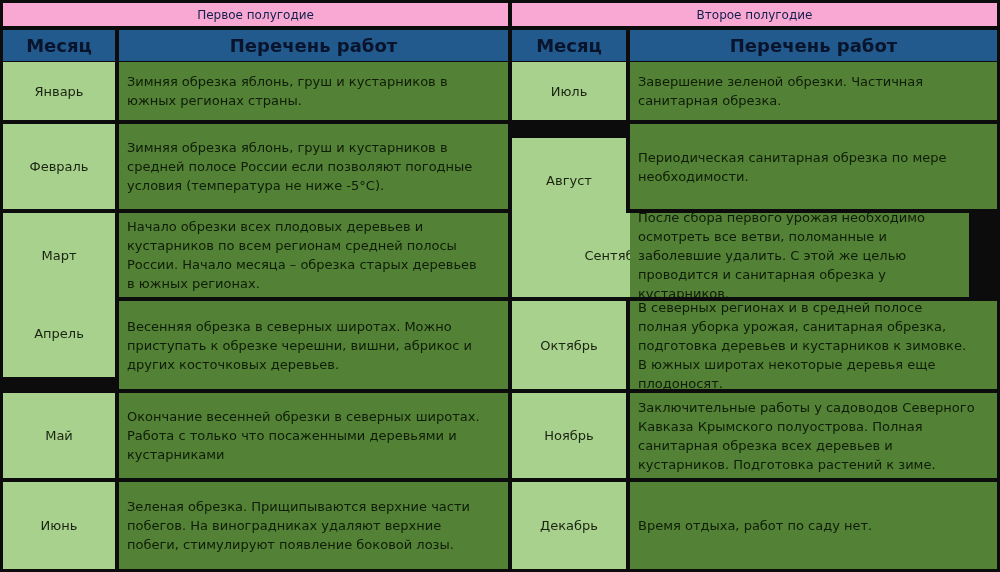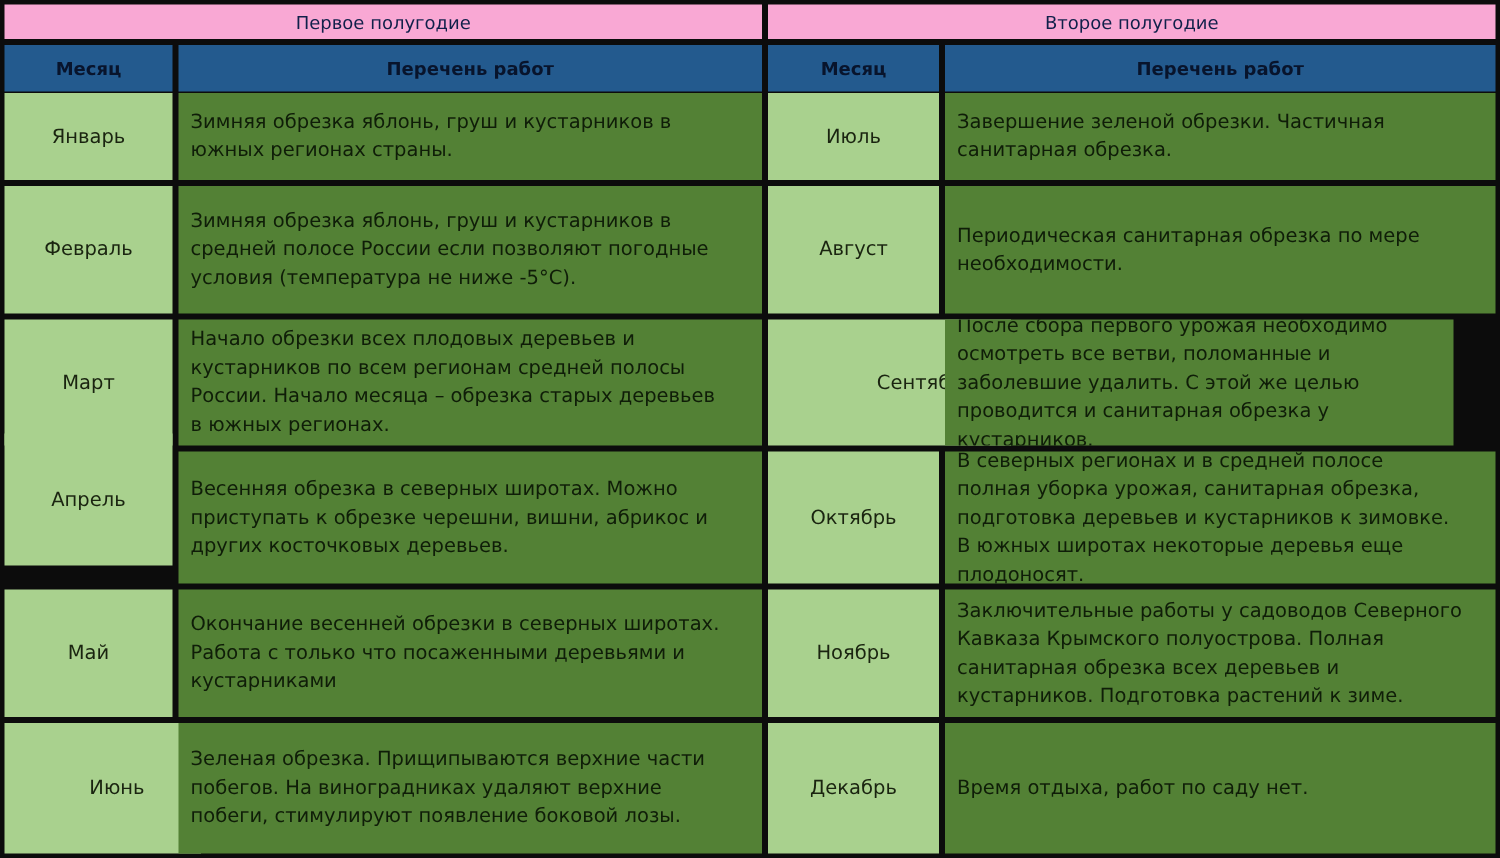--- a/index.html
+++ b/index.html
@@ -13,21 +13,21 @@
   .half.right { left:512px; width:485px; }
   .title {
     position:absolute; left:0; top:0; right:0; height:23px;
     background:#f9a8d4; color:#10204a;
     font-size:12px; display:flex; align-items:center; justify-content:center;
   }
   .hdr { position:absolute; top:27px; height:31px; background:#235a8e; }
   .hdr span {
     position:absolute; left:0; right:0; top:0; bottom:0;
     display:flex; align-items:center; justify-content:center;
-    font-weight:bold; color:#08142c; font-size:12px;
+    font-weight:bold; color:#08142c; font-size:18px;
   }
   .cell { position:absolute; }
   .month { background:#a9d18e; color:#1a2410; font-size:13px;
     display:flex; align-items:center; justify-content:center; }
   .desc { background:#538135; color:#0f1d08; font-size:13px; line-height:19px;
     display:flex; align-items:center; padding:0 22px 0 8px; box-sizing:border-box; overflow:hidden; }
   .desc span { display:block; }
 </style>
 </head>
 <body>
@@ -61,41 +61,41 @@
     <div class="cell month" style="left:0;top:286px;width:112px;height:88px;">Апрель</div>
     <div class="cell desc" style="left:116px;top:298px;width:389px;height:88px;">
         <span>Весенняя обрезка в северных широтах. Можно приступать к обрезке черешни, вишни, абрикос и других косточковых деревьев.</span>
       </div>
 
     <div class="cell month" style="left:0;top:390px;width:112px;height:85px;">Май</div>
     <div class="cell desc" style="left:116px;top:390px;width:389px;height:85px;">
         <span>Окончание весенней обрезки в северных широтах. Работа с только что посаженными деревьями и кустарниками</span>
       </div>
 
-    <div class="cell month" style="left:0;top:479px;width:112px;height:87px;padding-left:19px;">Июнь</div>
+    <div class="cell month" style="left:0;top:479px;width:112px;height:87px;">Июнь</div>
     <div class="cell desc" style="left:116px;top:479px;width:389px;height:87px;">
         <span>Зеленая обрезка. Прищипываются верхние части побегов. На виноградниках удаляют верхние побеги, стимулируют появление боковой лозы.</span>
       </div>
   </div>
 
   <div class="half right">
     <div class="title">Второе полугодие</div>
     <div class="hdr" style="left:0;width:114px;">
         <span>Месяц</span>
       </div>
     <div class="hdr" style="left:118px;width:367px;">
         <span>Перечень работ</span>
       </div>
 
     <div class="cell month" style="left:0;top:59px;width:114px;height:58px;">Июль</div>
     <div class="cell desc" style="left:118px;top:59px;width:367px;height:58px;">
         <span>Завершение зеленой обрезки. Частичная санитарная обрезка.</span>
       </div>
 
-    <div class="cell month" style="left:0;top:121px;width:114px;height:85px;">Август</div>
+    <div class="cell month" style="left:0;top:135px;width:114px;height:85px;">Август</div>
     <div class="cell desc" style="left:118px;top:121px;width:367px;height:85px;">
         <span>Периодическая санитарная обрезка по мере необходимости.</span>
       </div>
 
     <div class="cell month" style="left:0;top:210px;width:114px;height:84px;padding-left:48px;">Сентябрь</div>
     <div class="cell desc" style="left:118px;top:210px;width:339px;height:84px;">
         <span>После сбора первого урожая необходимо осмотреть все ветви, поломанные и заболевшие удалить. С этой же целью проводится и санитарная обрезка у кустарников.</span>
       </div>
 
     <div class="cell month" style="left:0;top:298px;width:114px;height:88px;">Октябрь</div>

